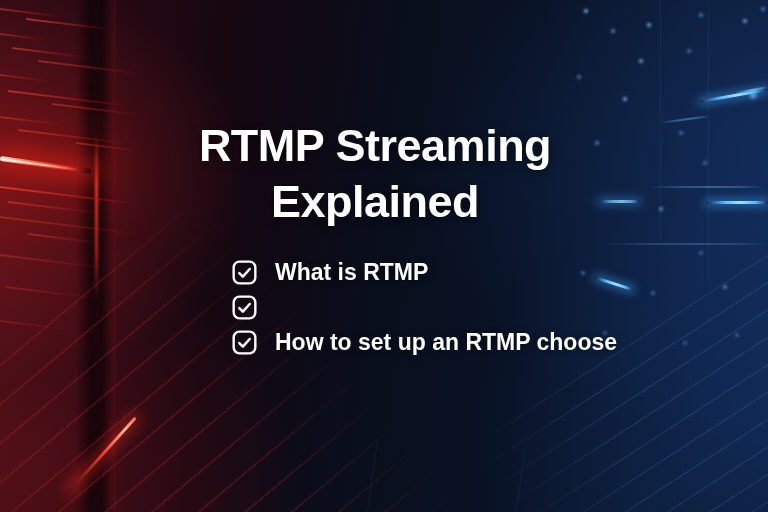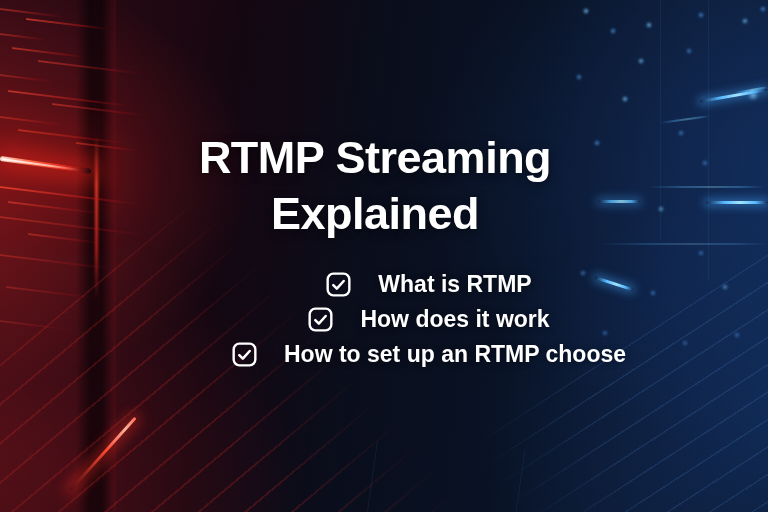--- a/index.html
+++ b/index.html
@@ -51,27 +51,27 @@
       688px 50px 3px 1px rgba(90,170,255,.6),624px 98px 3px 1px rgba(120,200,255,.85),
       752px 94px 4px 2px rgba(150,220,255,.95),596px 142px 3px 1px rgba(90,170,255,.7),
       680px 132px 3px 1px rgba(90,170,255,.6),704px 162px 3px 1px rgba(90,170,255,.55),
       660px 208px 3px 1px rgba(120,200,255,.7),582px 272px 3px 1px rgba(90,170,255,.6),
       700px 252px 3px 1px rgba(90,170,255,.5),652px 292px 3px 1px rgba(90,170,255,.55),
       724px 286px 3px 1px rgba(120,200,255,.6),604px 332px 3px 1px rgba(90,170,255,.5),
       684px 342px 3px 1px rgba(90,170,255,.45),736px 334px 3px 1px rgba(90,170,255,.5);}
   .seam{position:absolute;width:1px;background:rgba(60,110,180,.14);}
   .vignette{background:radial-gradient(115% 115% at 50% 45%, rgba(0,0,0,0) 55%, rgba(0,0,0,.38) 100%);}
   
-  .content{position:absolute;inset:0;color:#fff;margin-top:12px;}
+  .content{position:absolute;inset:0;color:#fff;}
   h1{position:absolute;top:118px;left:0;width:100%;margin:0;text-align:center;
      transform:translateX(-9px);font-size:45px;line-height:56px;font-weight:700;
      letter-spacing:-.5px;color:#fff;text-shadow:0 2px 10px rgba(0,0,0,.55);}
   h1 .line{display:block;}
   .checklist{position:absolute;left:232px;top:260px;margin:0;padding:0;list-style:none;}
-  .check-item{display:flex;align-items:center;height:24px;margin-bottom:11px;gap:27px;justify-content:center;}
+  .check-item{display:flex;align-items:center;height:24px;margin-bottom:11px;gap:18px;}
   .checkbox{width:25px;height:25px;flex:0 0 auto;display:inline-flex;}
   .check-item .label{font-size:23px;font-weight:600;letter-spacing:0;color:#fff;
      text-shadow:0 1px 6px rgba(0,0,0,.5);white-space:nowrap;}
 </style>
 </head>
 <body>
 
 <div class="canvas">
 
   <div class="layer">
@@ -136,21 +136,20 @@
         </span>
         <span class="label">What is RTMP</span>
       </li>
       <li class="check-item">
         <span class="checkbox">
           <svg viewBox="0 0 24 24" width="25" height="25">
               <rect x="1.6" y="1.6" width="20.8" height="20.8" rx="5.5" fill="none" stroke="#ffffff" stroke-width="2.3"></rect>
               <path d="M7 12.6 L10.4 16 L17 8.6" fill="none" stroke="#ffffff" stroke-width="2.4" stroke-linecap="round" stroke-linejoin="round"></path>
             </svg>
         </span>
-        <span class="label">How does it work</span>
       </li>
       <li class="check-item">
         <span class="checkbox">
           <svg viewBox="0 0 24 24" width="25" height="25">
               <rect x="1.6" y="1.6" width="20.8" height="20.8" rx="5.5" fill="none" stroke="#ffffff" stroke-width="2.3"></rect>
               <path d="M7 12.6 L10.4 16 L17 8.6" fill="none" stroke="#ffffff" stroke-width="2.4" stroke-linecap="round" stroke-linejoin="round"></path>
             </svg>
         </span>
         <span class="label">How to set up an RTMP choose</span>
       </li>

